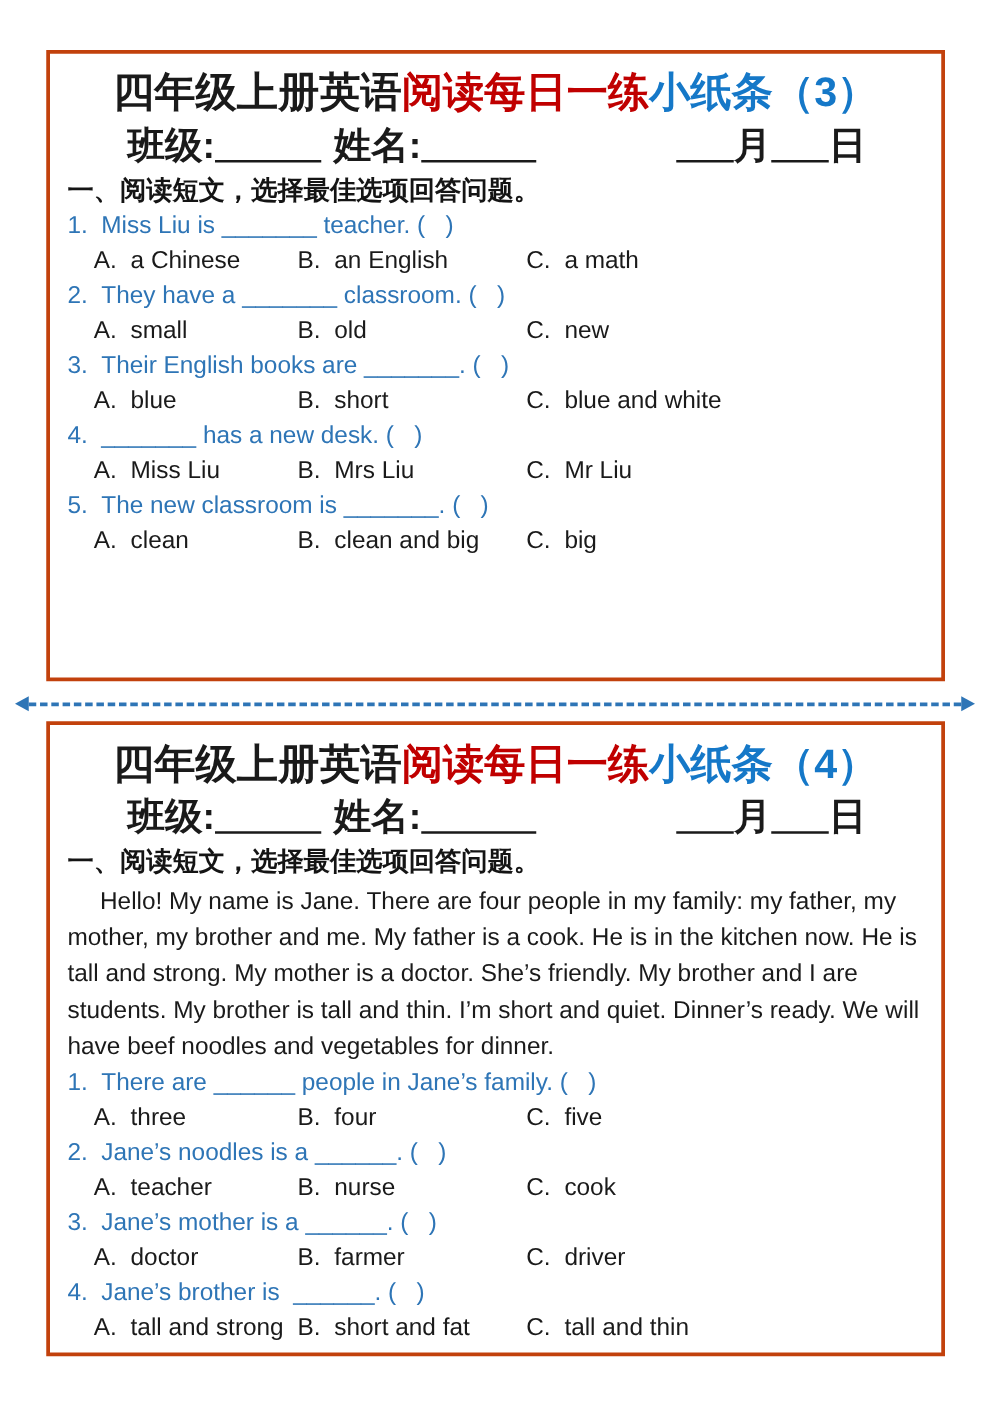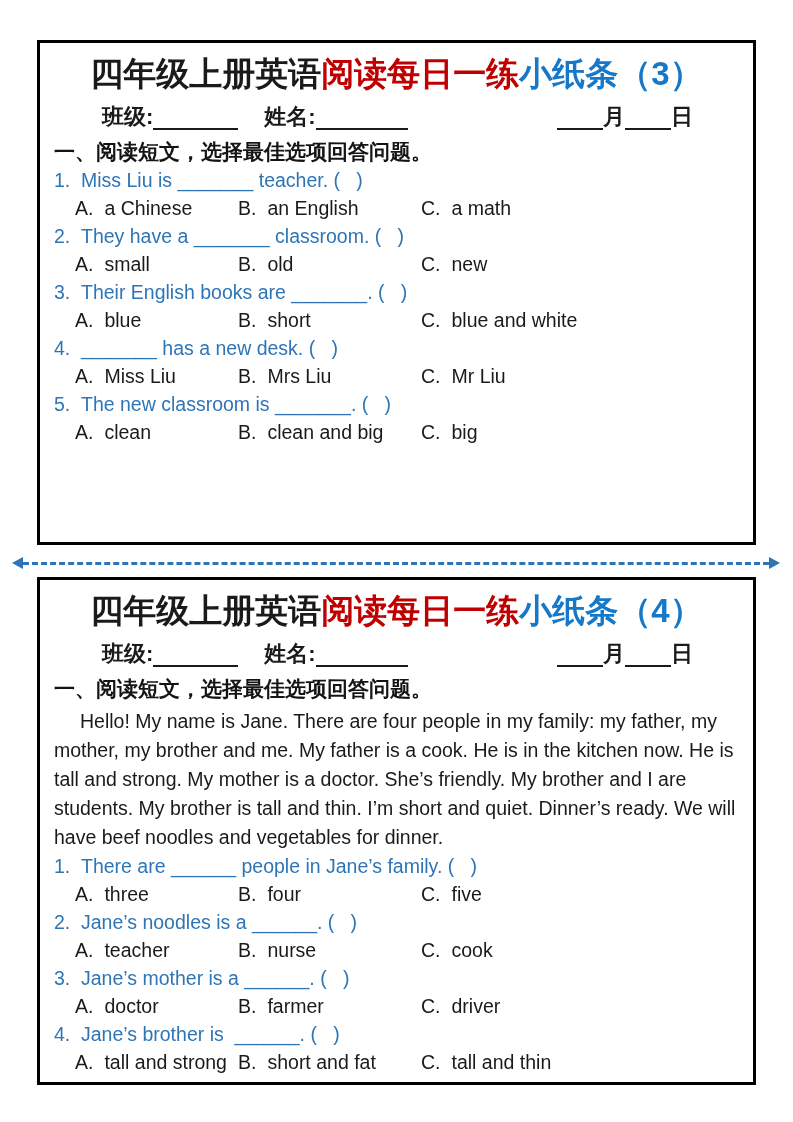--- a/index.html
+++ b/index.html
@@ -3,38 +3,38 @@
 <meta charset="utf-8">
 <style>
   html,body { margin:0; padding:0; background:#ffffff; }
   .canvas {
     position:relative; width:793px; height:1122px; background:#ffffff;
     font-family:"Liberation Sans","DejaVu Sans",sans-serif; overflow:hidden;
     color:#1a1a1a;
   }
   .wsbox {
     position:absolute; left:37px; width:719px; box-sizing:border-box;
-    border:3px solid #000000; background:#ffffff; padding:0 14px;
+    border:3px solid #c2410c; background:#ffffff; padding:0 14px;
   }
   #box1 { top:40px;  height:505px; }
   #box2 { top:577px; height:508px; }
 
   .title {
     margin-top:11px; text-align:center; white-space:nowrap;
     font-size:33px; font-weight:900; line-height:40px; color:#1a1a1a;
   }
   .t-red  { color:#c00000; }
   .t-blue { color:#1578c8; }
 
   .fields {
     margin-top:9px; display:flex; align-items:flex-end;
-    font-size:22px; font-weight:700; line-height:27px; color:#1a1a1a;
+    font-size:30px; font-weight:700; line-height:27px; color:#1a1a1a;
   }
   .g1 { margin-left:48px; }
-  .g2 { margin-left:26px; }
+  .g2 { margin-left:10px; }
   .g3 { margin-left:auto; margin-right:46px; }
   .blank {
     display:inline-block; border-bottom:2px solid #1a1a1a;
     height:21px; vertical-align:bottom;
   }
   .b85 { width:85px; } .b92 { width:92px; } .b46 { width:46px; }
 
   .heading { margin-top:8px; font-size:21px; font-weight:700; color:#141414; }
 
   .passage {

